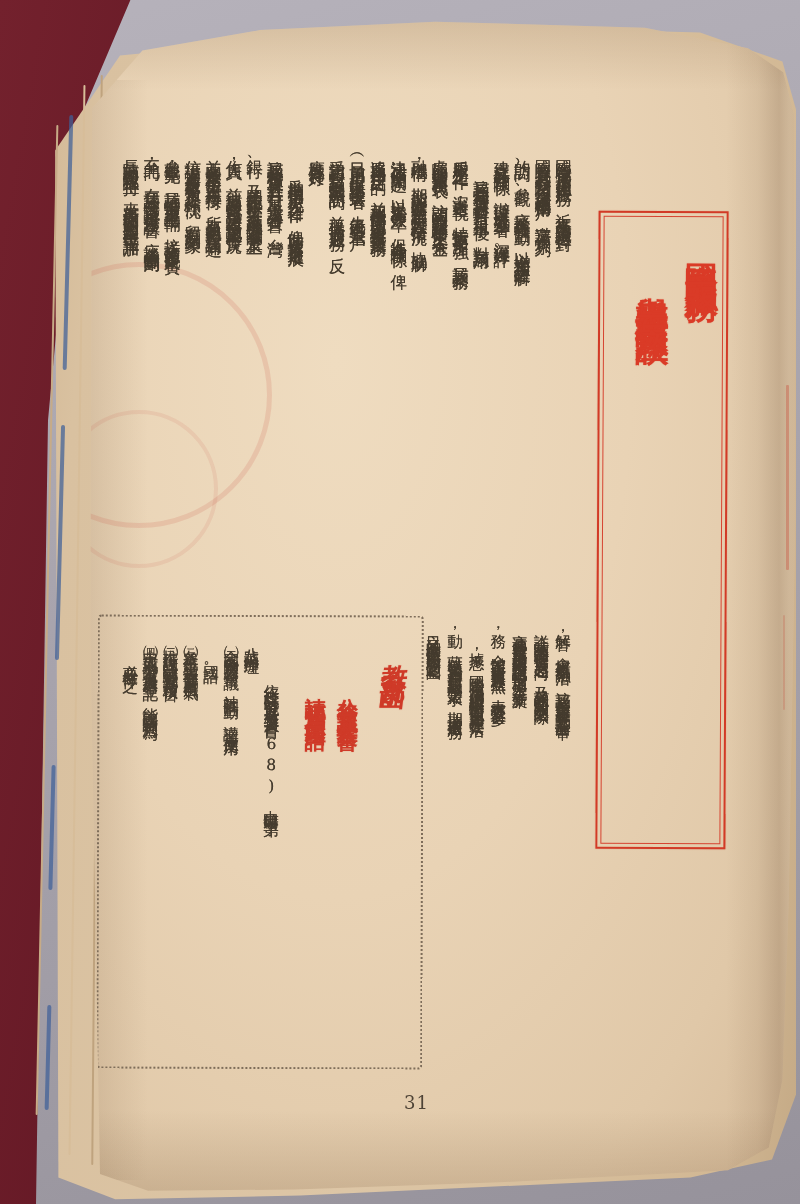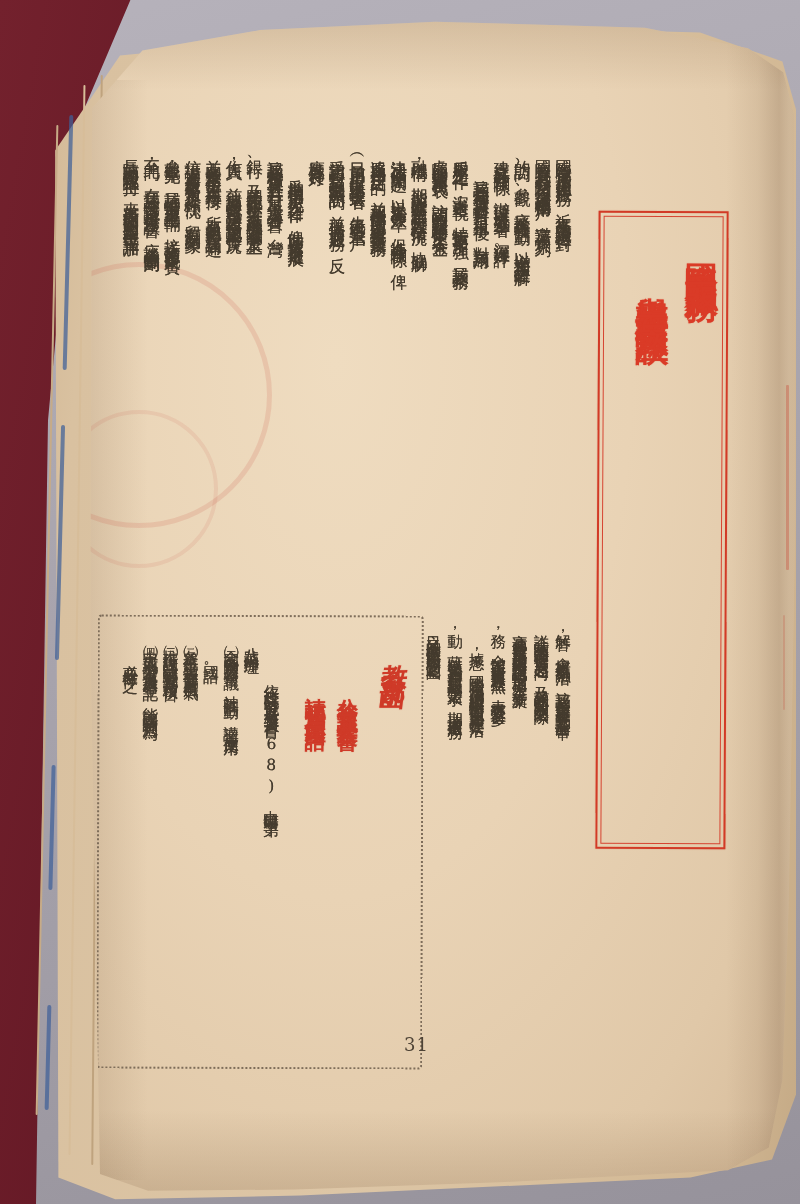--- a/index.html
+++ b/index.html
@@ -67,21 +67,21 @@
     transform:skewX(-8deg) rotate(-1.5deg);
     text-shadow:0 0 1px rgba(207,58,40,.6);}
   .notice-subtitle{position:absolute;right:58px;top:64px;height:260px;
     color:#cf3a28;font-weight:bold;}
   .notice-subtitle .vcol{font-size:21px;letter-spacing:4px;line-height:32px;
     text-shadow:0 0 1px rgba(207,58,40,.6);}
   .notice-body{position:absolute;left:20px;top:18px;width:162px;height:415px;color:#463d30;}
   .notice-body .vcol{font-size:15.5px;letter-spacing:3px;line-height:20.2px;
     text-shadow:0 0 .5px rgba(62,50,34,.85);}
 
-  .page-num{left:404px;top:1034px;font-size:18px;color:#4e4336;letter-spacing:1px;}
+  .page-num{left:404px;top:1092px;font-size:18px;color:#4e4336;letter-spacing:1px;}
 
   
   .stamp{left:6px;top:262px;width:256px;height:256px;border-radius:50%;
     border:5px solid rgba(198,72,58,.15);}
   .stamp2{left:60px;top:410px;width:150px;height:150px;border-radius:50%;
     border:4px solid rgba(198,72,58,.10);}
   .blue-dash{width:4px;background:#3f5f98;opacity:.72;border-radius:2px;}
   .red-mark{background:rgba(198,58,42,.32);border-radius:1px;}
 </style>
 </head>

